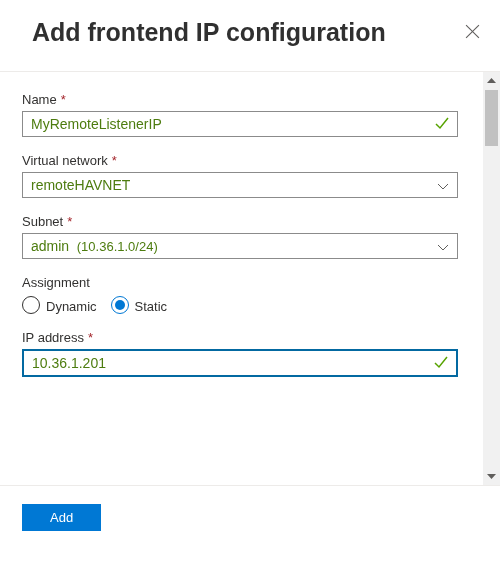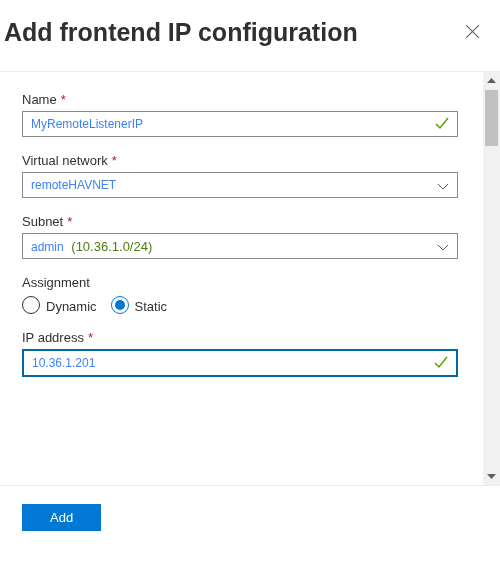--- a/index.html
+++ b/index.html
@@ -14,21 +14,21 @@
       width: 500px;
       height: 567px;
       background: #ffffff;
       position: relative;
       overflow: hidden;
     }
     .header {
       display: flex;
       align-items: center;
       justify-content: space-between;
-      padding: 18px 20px 24px 4px;
+      padding: 18px 20px 24px 32px;
     }
     .header h1 {
       font-size: 25px;
       font-weight: 600;
       color: #303030;
     }
     .close-icon svg {
       width: 15px;
       height: 15px;
       stroke: #605e5c;
@@ -100,22 +100,22 @@
       align-items: center;
       padding: 0 8px;
       background: #fff;
     }
     .field-input.focused {
       border: 2px solid #0369a1;
       height: 28px;
     }
     .field-input span.value {
       flex: 1;
-      color: #3b82f6;
-      font-size: 12px;
+      color: #4d7c0f;
+      font-size: 14px;
     }
     .field-input span.value-suffix {
       color: #4d7c0f;
       margin-left: 4px;
     }
     .check-icon svg {
       width: 14px;
       height: 14px;
       stroke: #57a300;
       stroke-width: 1.5;

